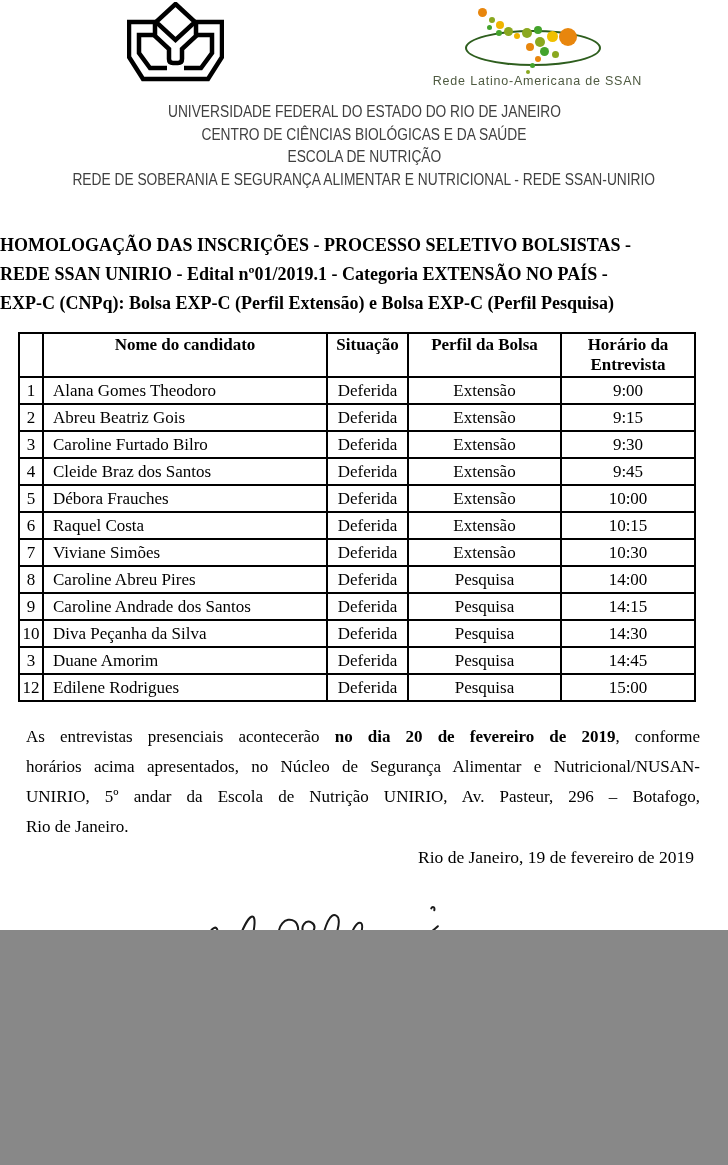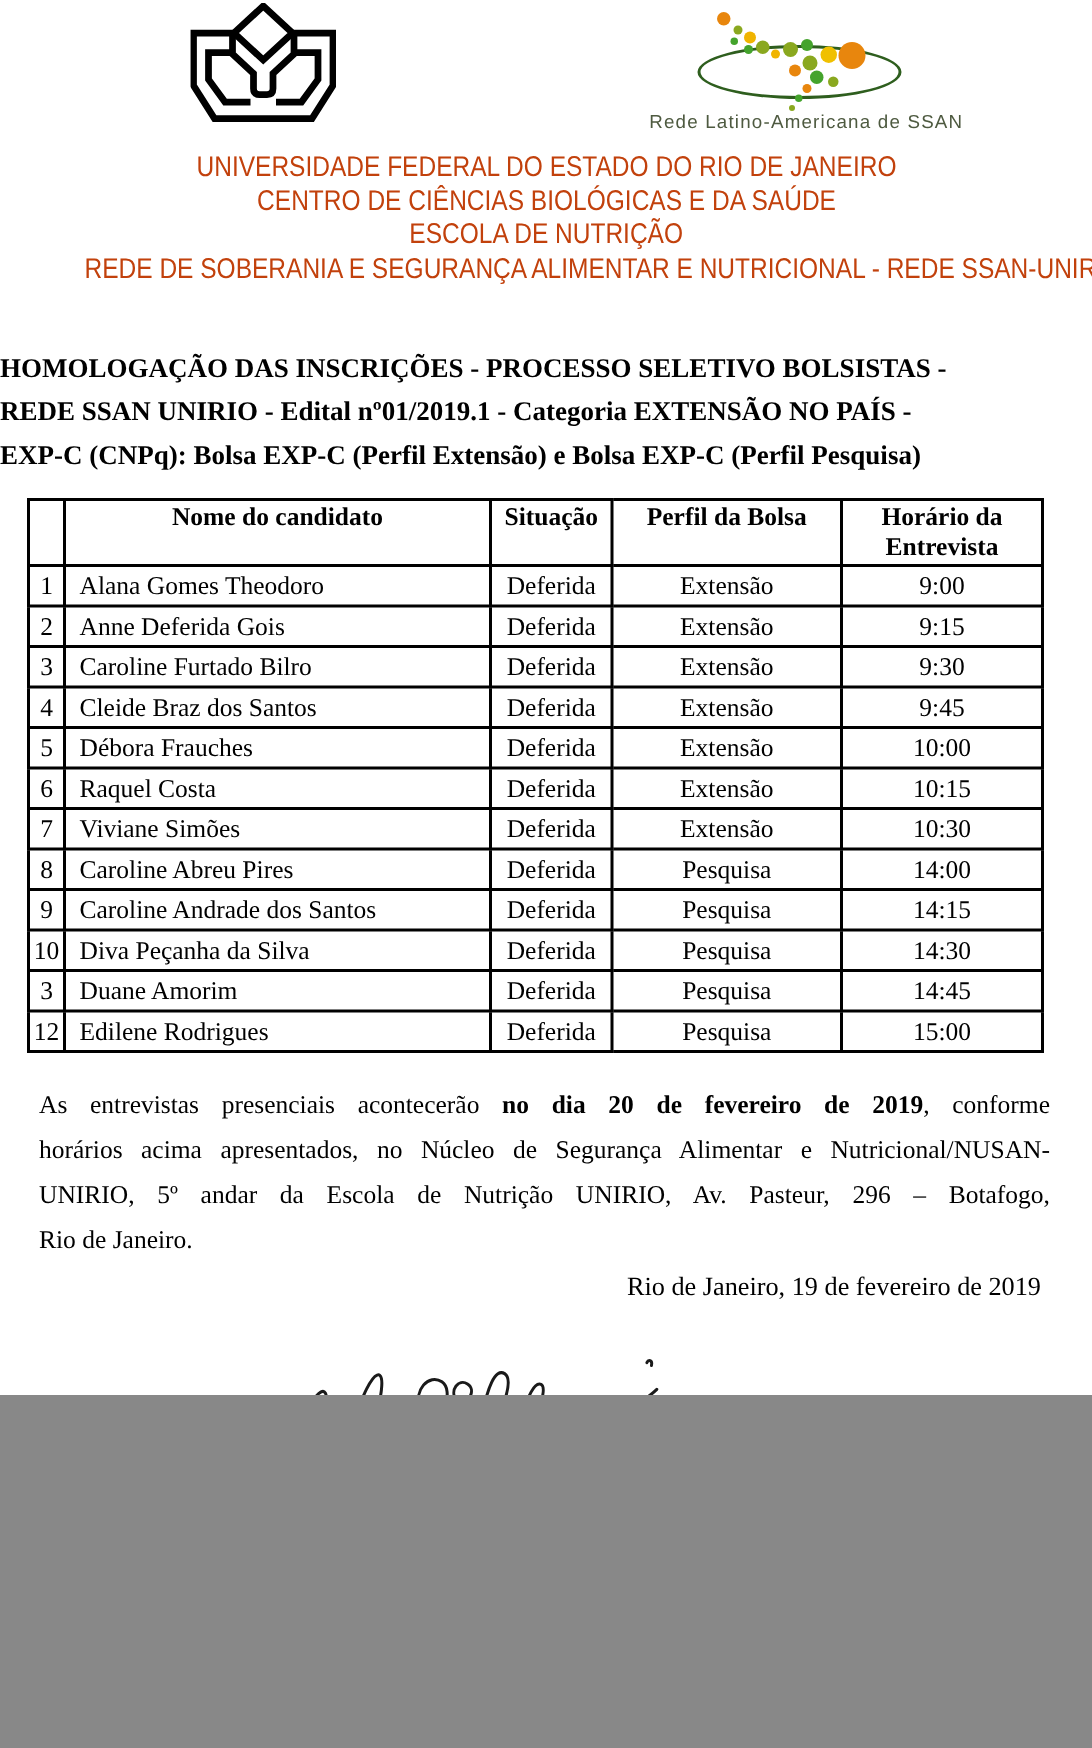--- a/index.html
+++ b/index.html
@@ -17,21 +17,21 @@
   #ssan-logo{position:absolute;left:420px;top:4px;width:235px;height:86px;}
   #ssan-ellipse{position:absolute;left:45px;top:26px;width:132px;height:32px;
     border:2.5px solid #2e5e1e;border-radius:50%;}
   .dot{position:absolute;border-radius:50%;}
   #ssan-label{position:absolute;left:0;top:70px;width:235px;text-align:center;
     font-family:"Liberation Sans","DejaVu Sans",sans-serif;
     font-size:12.5px;letter-spacing:0.8px;color:#4e5a40;white-space:nowrap;}
   
   #inst{margin-top:6px;text-align:center;
     font-family:"Liberation Sans","DejaVu Sans",sans-serif;
-    font-size:19px;line-height:22.5px;color:#c2410c;}
+    font-size:16px;line-height:22.5px;color:#404040;}
   #inst .hline span{display:inline-block;transform:scaleX(0.86);transform-origin:center;white-space:nowrap;}
   
   #title{margin-top:40px;text-align:left;font-weight:bold;
     font-size:18px;line-height:29px;}
   
   #tablewrap{margin:14px 0 0 18px;}
   table{border-collapse:collapse;table-layout:fixed;width:676px;}
   th,td{border:2px solid #000;overflow:hidden;}
   th{font-weight:bold;font-size:17px;vertical-align:top;padding:1px 2px;height:40px;text-align:center;line-height:20px;}
   td{font-size:17px;height:23px;line-height:21px;padding:1px 2px;text-align:center;}
@@ -123,21 +123,21 @@
       <tbody id="rows">
           <tr>
             <td>1</td>
             <td class="name">Alana Gomes Theodoro</td>
             <td>Deferida</td>
             <td>Extensão</td>
             <td>9:00</td>
           </tr>
           <tr>
             <td>2</td>
-            <td class="name">Anne Deferida Gois</td>
+            <td class="name">Abreu Beatriz Gois</td>
             <td>Deferida</td>
             <td>Extensão</td>
             <td>9:15</td>
           </tr>
           <tr>
             <td>3</td>
             <td class="name">Caroline Furtado Bilro</td>
             <td>Deferida</td>
             <td>Extensão</td>
             <td>9:30</td>

